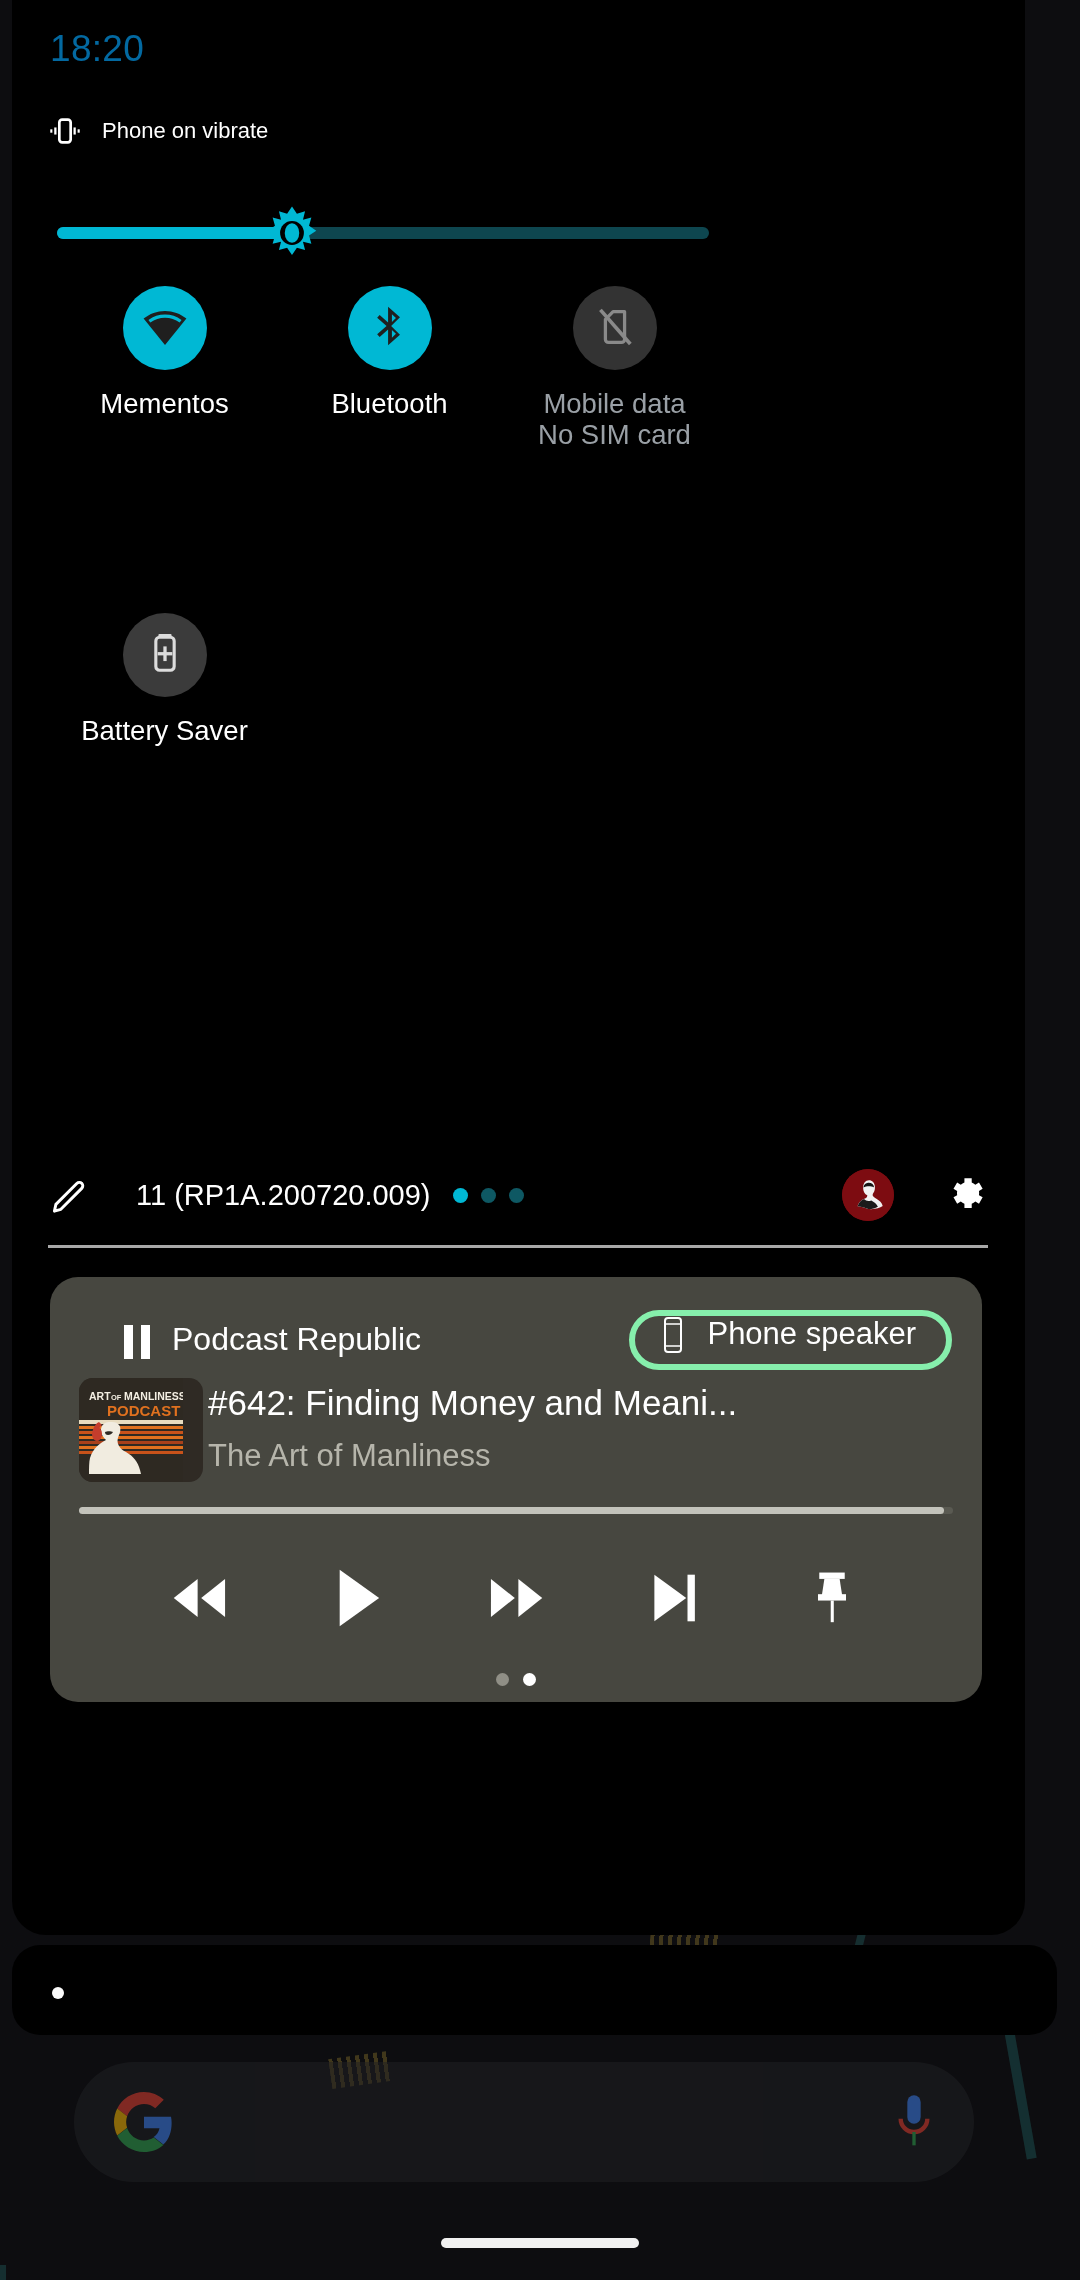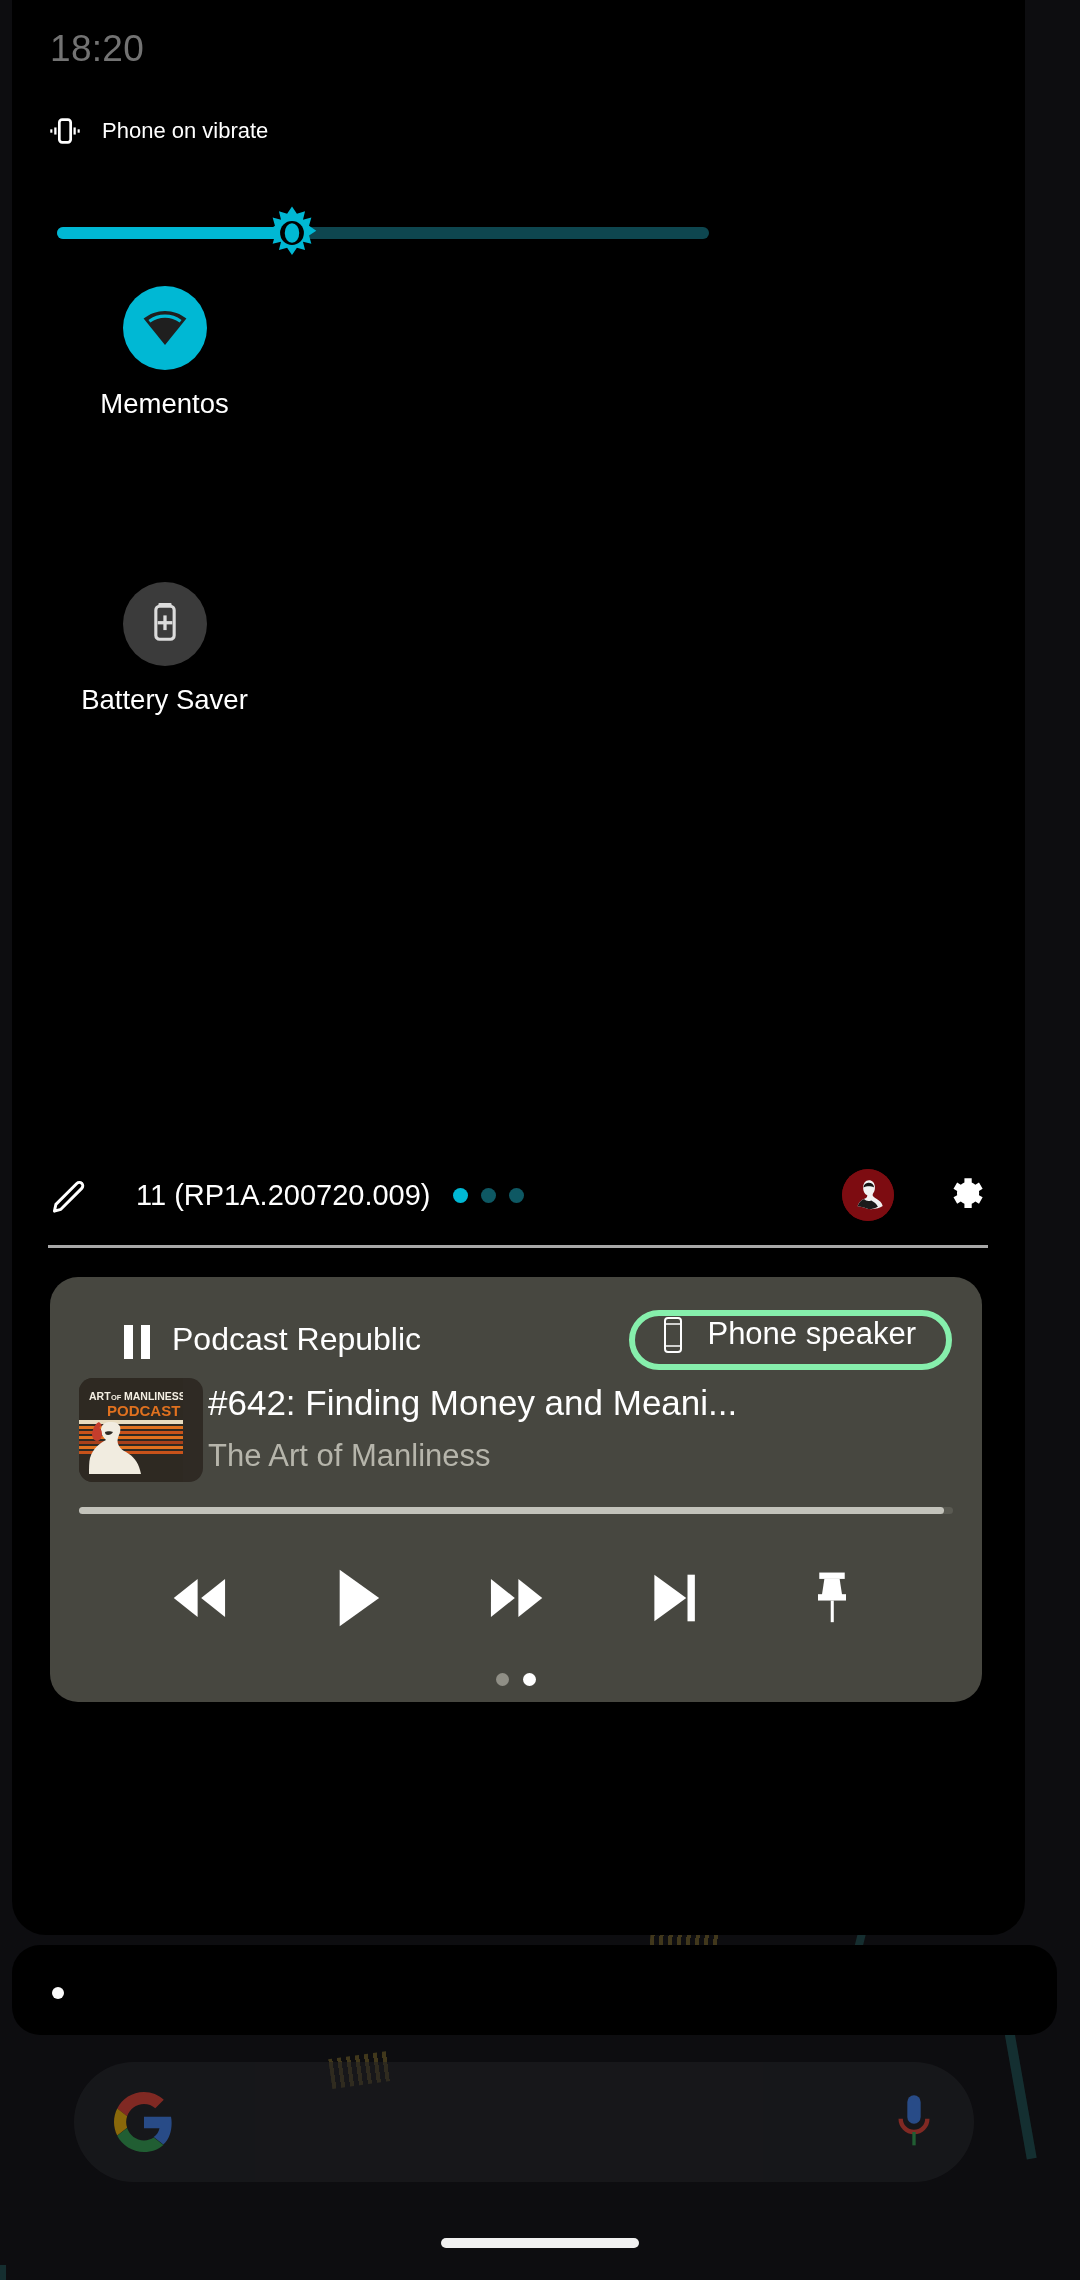--- a/index.html
+++ b/index.html
@@ -59,21 +59,21 @@
 
   
   .shade {
     position: absolute; left: 12px; top: 0; width: 1013px; height: 1935px;
     background: #000; border-radius: 0 0 34px 34px;
     padding: 0;
   }
 
   .status-clock {
     position: absolute; left: 38px; top: 28px;
-    font-size: 37px; color: #737373; letter-spacing: .3px;
+    font-size: 37px; color: #0369a1; letter-spacing: .3px;
   }
 
   .ringer-row {
     position: absolute; left: 36px; top: 114px;
     display: flex; align-items: center; gap: 20px;
   }
   .ringer-row .vib-icon { width: 34px; height: 34px; }
   .ringer-row .label { font-size: 22px; color: #fff; }
 
   
@@ -262,21 +262,43 @@
             <span>
               <svg viewBox="0 0 24 24" width="48" height="48">
                 <path d="M12 21.5 1.3 8.3C4.3 5.9 8 4.5 12 4.5s7.7 1.4 10.7 3.8L12 21.5z" fill="#1f1f1f"></path>
                 <path d="M4.2 9.6C6.4 8 9.1 7.05 12 7.05s5.6 .95 7.8 2.55" fill="none" stroke="#00b8d4" stroke-width="1.6"></path>
               </svg>
             </span>
           </div>
           <div class="tile-label">Mementos</div>
         </div>
 
-
+        <div class="tile">
+          <div class="tile-circle on">
+            <span>
+              <svg viewBox="0 0 24 24" width="46" height="46">
+                <path d="M11 2v8.2L6.6 6.3 5.3 7.7 10.2 12 5.3 16.3l1.3 1.4L11 13.8V22l6.2-5.4L12.6 12l4.6-4.6L11 2zm2 3.9 2.1 1.9L13 9.9V5.9zm0 8.2 2.1 1.9L13 18.1v-4z" fill="#1f1f1f"></path>
+              </svg>
+            </span>
+          </div>
+          <div class="tile-label">Bluetooth</div>
+        </div>
+
+        <div class="tile">
+          <div class="tile-circle disabled">
+            <span>
+              <svg viewBox="0 0 24 24" width="46" height="46">
+                <path d="M17 4.5H11l-4 4V19a1.6 1.6 0 0 0 1.6 1.6h6.8A1.6 1.6 0 0 0 17 19V4.5z" fill="none" stroke="#8a8a8a" stroke-width="1.7" stroke-linejoin="round"></path>
+                <line x1="4.4" y1="3.6" x2="20" y2="21.4" stroke="#8a8a8a" stroke-width="1.9"></line>
+              </svg>
+            </span>
+          </div>
+          <div class="tile-label dim">Mobile data</div>
+          <div class="tile-sub">No SIM card</div>
+        </div>
 
       </div>
 
       <div class="row-gap"></div>
 
       <div class="tile-row">
 
 
 
         <div class="tile">

